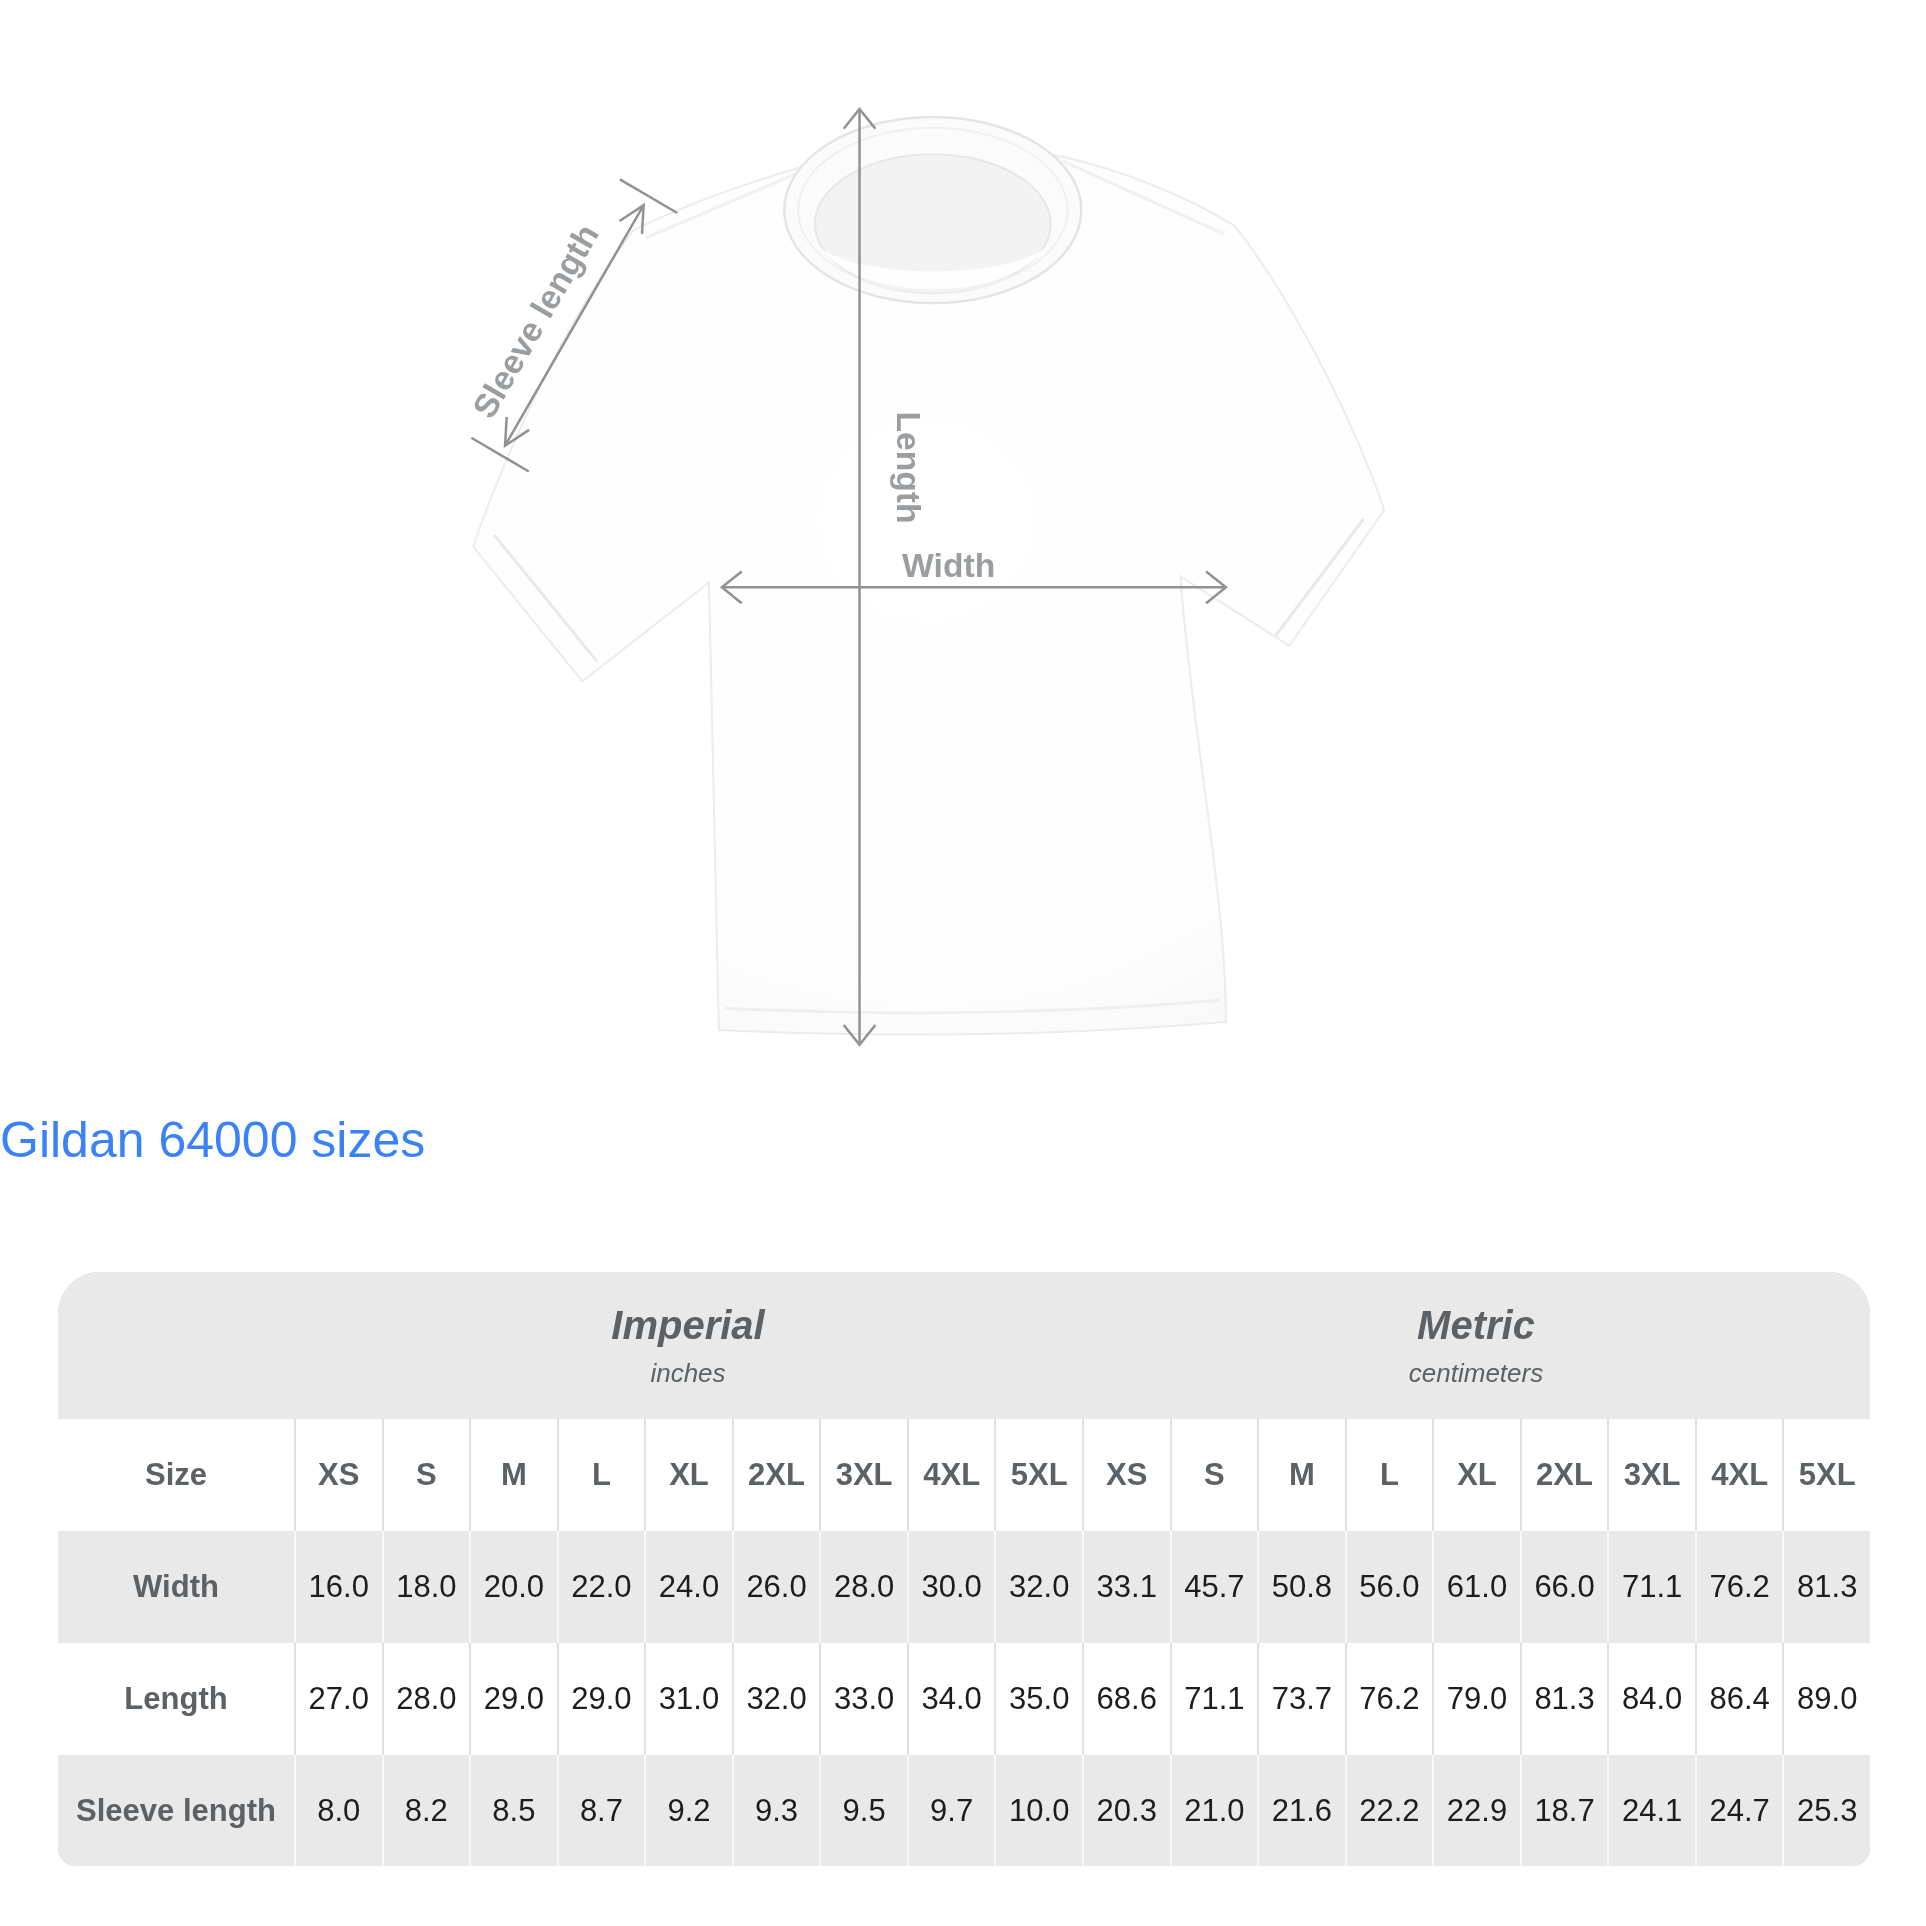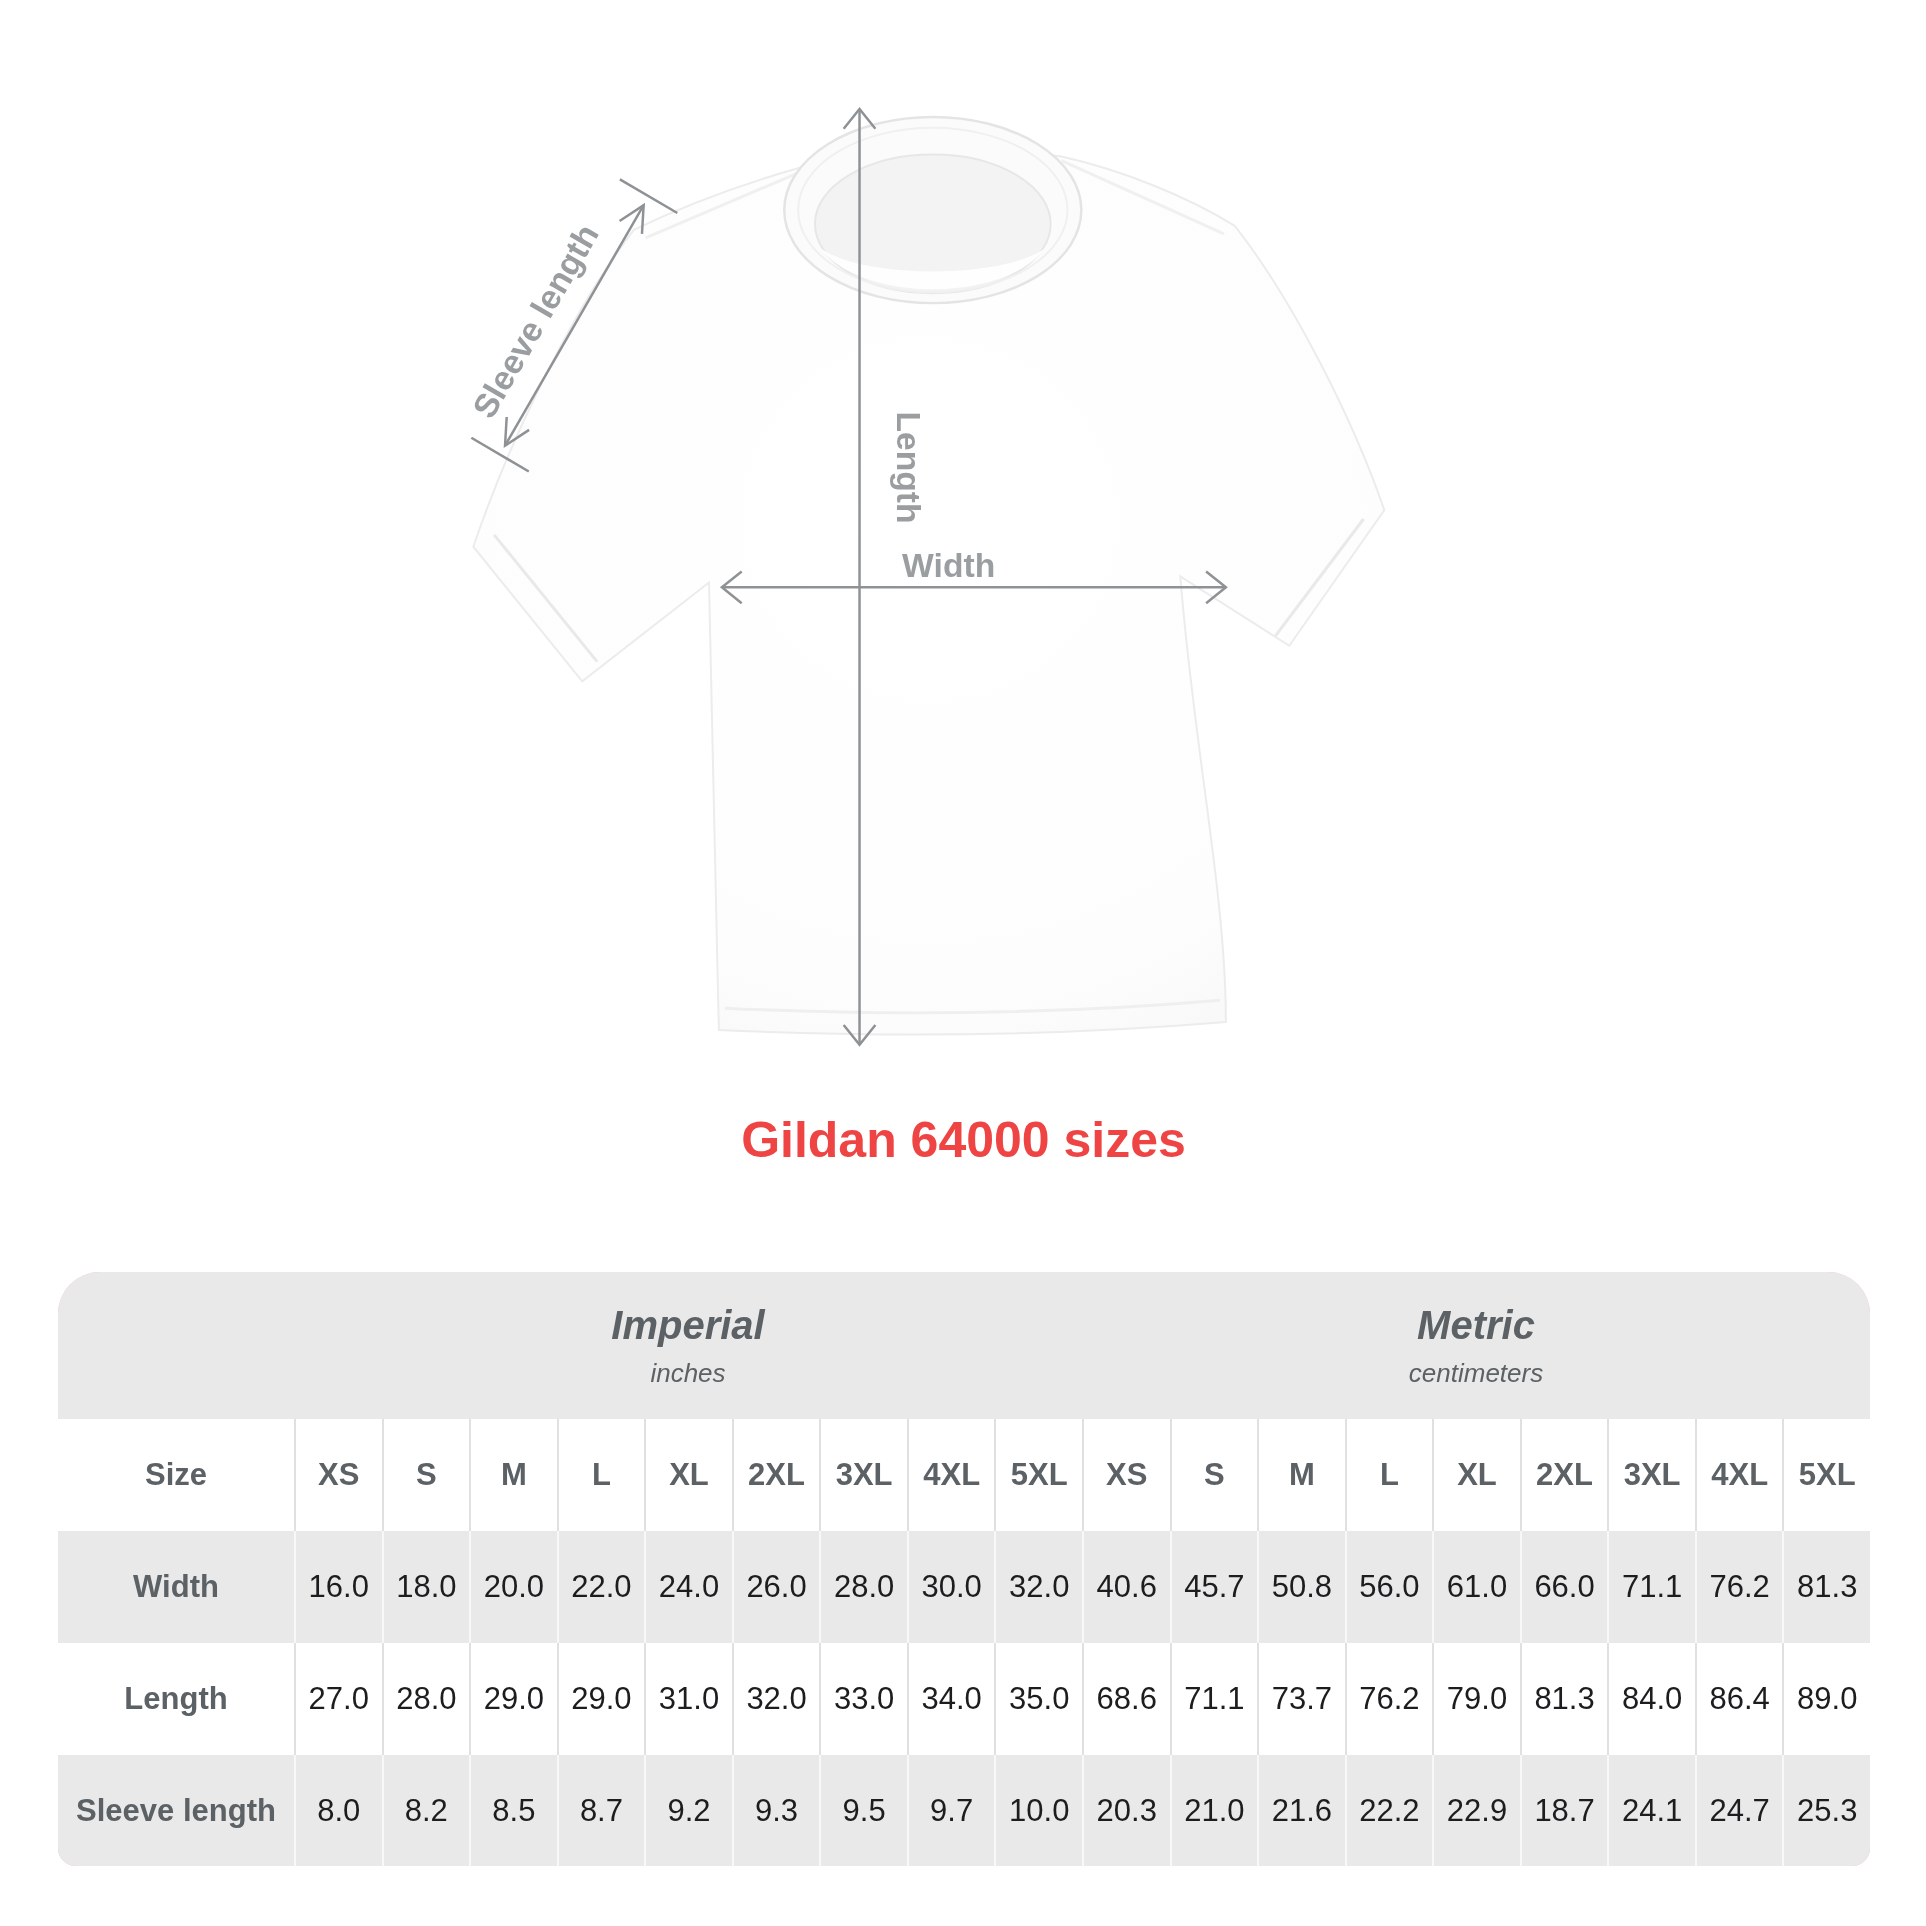--- a/index.html
+++ b/index.html
@@ -3,22 +3,22 @@
 <meta charset="utf-8">
 <style>
   html,body{margin:0;padding:0;background:#ffffff;}
   .page{position:relative;width:1927px;height:1927px;background:#ffffff;overflow:hidden;
         font-family:"Liberation Sans", sans-serif;}
   
   .shirt-svg{position:absolute;top:0;left:0;}
   .measure-line{stroke:#8e9295;stroke-width:2.5;fill:none;}
   .measure-label{fill:#9a9ea1;font-weight:bold;font-size:34px;font-family:"Liberation Sans",sans-serif;}
   
-  .title{position:absolute;top:1111px;left:0;width:100%;text-align:center;
-         font-size:50px;font-weight:bold;color:#ef4444;letter-spacing:0;}
+  .title{position:absolute;top:1111px;left:0;width:100%;text-align:left;
+         font-size:50px;font-weight:normal;color:#3b82f6;letter-spacing:0;}
   .subtitle{position:absolute;top:1186px;left:0;width:100%;text-align:center;
          font-size:31px;font-style:italic;color:#4d4d4d;}
   
   .size-table{position:absolute;top:1272px;left:58px;width:1812px;height:594px;
         display:grid;grid-template-columns:236px repeat(18,1fr);
         grid-template-rows:147px 112px 112px 112px 112px;
         border-radius:42px 42px 18px 18px;overflow:hidden;background:#f9a8d4;}
   .cell{display:flex;flex-direction:column;align-items:center;justify-content:center;
         font-size:31px;color:#1d1d1f;}
   .g{background:#e9e9e9;}
@@ -135,21 +135,21 @@
     <div class="cell g rowlab">Width</div>
     <div class="cell g bl-w">16.0</div>
     <div class="cell g bl-w">18.0</div>
     <div class="cell g bl-w">20.0</div>
     <div class="cell g bl-w">22.0</div>
     <div class="cell g bl-w">24.0</div>
     <div class="cell g bl-w">26.0</div>
     <div class="cell g bl-w">28.0</div>
     <div class="cell g bl-w">30.0</div>
     <div class="cell g bl-w">32.0</div>
-    <div class="cell g bl-w">40.6</div>
+    <div class="cell g bl-w">33.1</div>
     <div class="cell g bl-w">45.7</div>
     <div class="cell g bl-w">50.8</div>
     <div class="cell g bl-w">56.0</div>
     <div class="cell g bl-w">61.0</div>
     <div class="cell g bl-w">66.0</div>
     <div class="cell g bl-w">71.1</div>
     <div class="cell g bl-w">76.2</div>
     <div class="cell g bl-w">81.3</div>
 
     <div class="cell w rowlab">Length</div>

